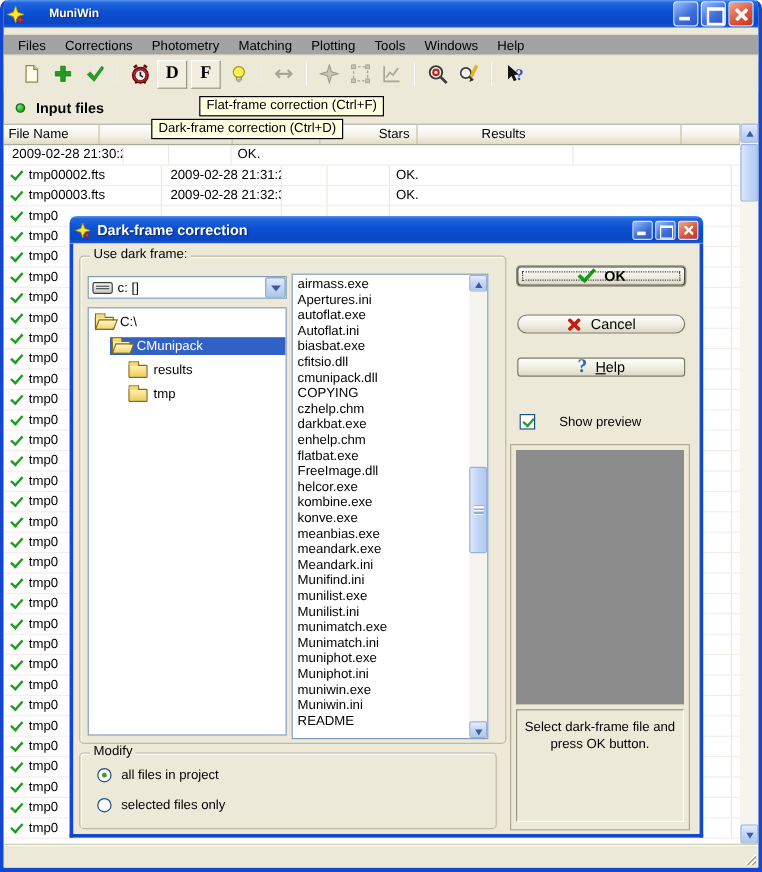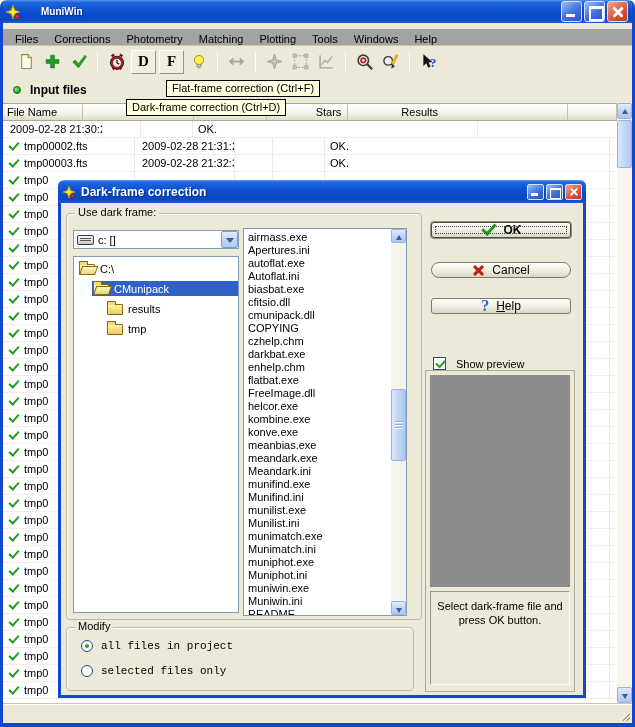--- a/index.html
+++ b/index.html
@@ -150,32 +150,32 @@
   .big-check { width:16px; height:16px; position:relative; }
   .big-check::before { content:""; position:absolute; left:1px; top:2px; width:11px; height:5px;
        border-left:3px solid #17A017; border-bottom:3px solid #17A017; transform:rotate(-48deg); }
   .x-icon { width:13px; height:13px; position:relative; }
   .x-icon::before,.x-icon::after { content:""; position:absolute; left:0; top:5px; width:13px; height:3px;
        background:#C41E14; border-radius:1px; }
   .x-icon::before { transform:rotate(45deg); } .x-icon::after { transform:rotate(-45deg); }
   .q-icon { font-family:"Liberation Serif", serif; font-weight:bold; font-size:16px; color:#2B62C8; }
   .ul { text-decoration:underline; }
 
-  .cbrow { position:absolute; left:372px; top:142px; display:flex; align-items:center; gap:10px;margin-top:12px; }
+  .cbrow { position:absolute; left:372px; top:142px; display:flex; align-items:center; gap:20px; }
   .cbox { width:13px; height:13px; background:#fff; border:1px solid #1C5180; position:relative; }
   .cbox::after { content:""; position:absolute; left:2px; top:2px; width:7px; height:4px;
        border-left:2px solid #2C9A2C; border-bottom:2px solid #2C9A2C; transform:rotate(-48deg); }
 
   .preview { position:absolute; left:364px; top:167px; width:150px; height:322px;
              border:1px solid #AEAA96; background:#ECE9D8; }
   .pv-img { margin:4px; height:212px; background:#8C8C8C; }
   .pv-hint { margin:2px 4px 4px; height:94px; border:1px solid; border-color:#9A9784 #FFFFFF #FFFFFF #9A9784;
              text-align:center; padding:7px 6px 0; line-height:14px; }
 
-  .radio-row { position:absolute; left:14px; display:flex; align-items:flex-start; gap:8px;font-family:Liberation Mono, monospace; }
+  .radio-row { position:absolute; left:14px; display:flex; align-items:flex-start; gap:8px; }
   .radio-row.r0 { top:12px; } .radio-row.r1 { top:37px; }
   .radio { width:12px; height:12px; border-radius:50%; background:#fff; border:1px solid #1C5180; position:relative; }
   .radio-row.selected .radio::after { content:""; position:absolute; left:3px; top:3px; width:4px; height:4px;
        border-radius:50%; background:#3F9E1E; }
 </style>
 </head>
 <body>
 
 <div id="win">
 
@@ -758,21 +758,20 @@
             <div class="file-item">darkbat.exe</div>
             <div class="file-item">enhelp.chm</div>
             <div class="file-item">flatbat.exe</div>
             <div class="file-item">FreeImage.dll</div>
             <div class="file-item">helcor.exe</div>
             <div class="file-item">kombine.exe</div>
             <div class="file-item">konve.exe</div>
             <div class="file-item">meanbias.exe</div>
             <div class="file-item">meandark.exe</div>
             <div class="file-item">Meandark.ini</div>
-            <div class="file-item">munifind.exe</div>
             <div class="file-item">Munifind.ini</div>
             <div class="file-item">munilist.exe</div>
             <div class="file-item">Munilist.ini</div>
             <div class="file-item">munimatch.exe</div>
             <div class="file-item">Munimatch.ini</div>
             <div class="file-item">muniphot.exe</div>
             <div class="file-item">Muniphot.ini</div>
             <div class="file-item">muniwin.exe</div>
             <div class="file-item">Muniwin.ini</div>
             <div class="file-item">README</div>

